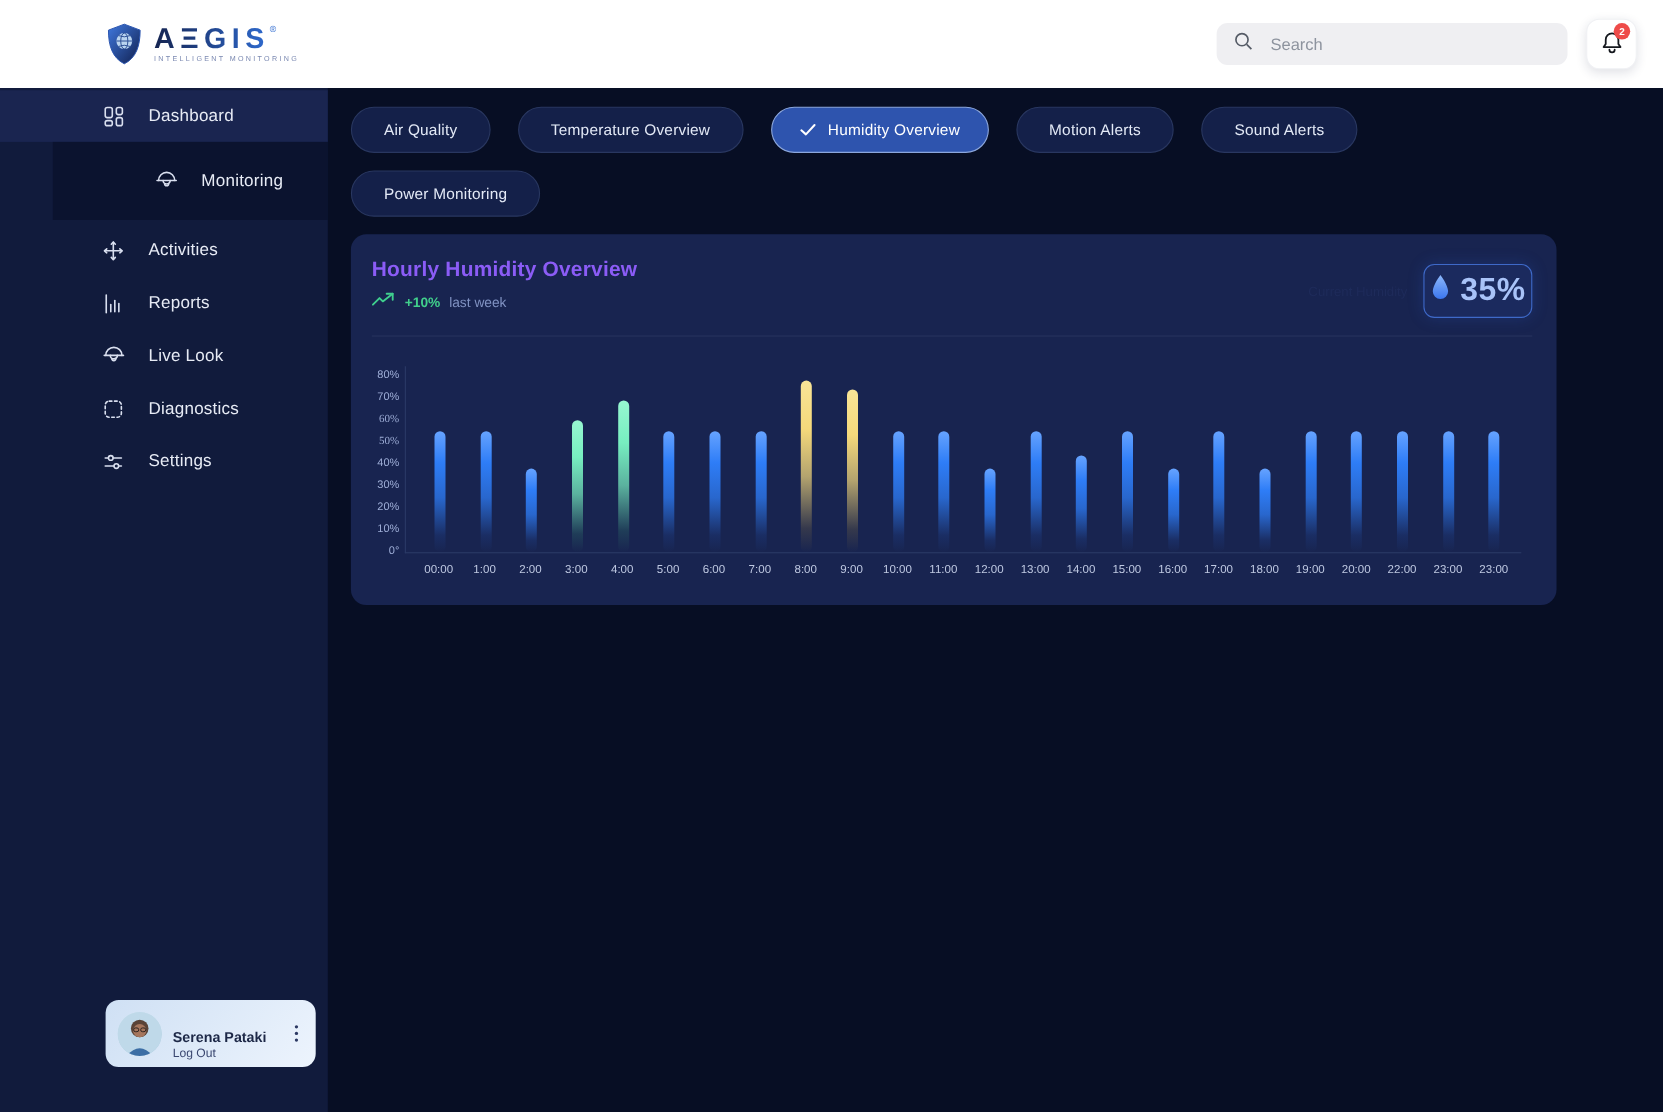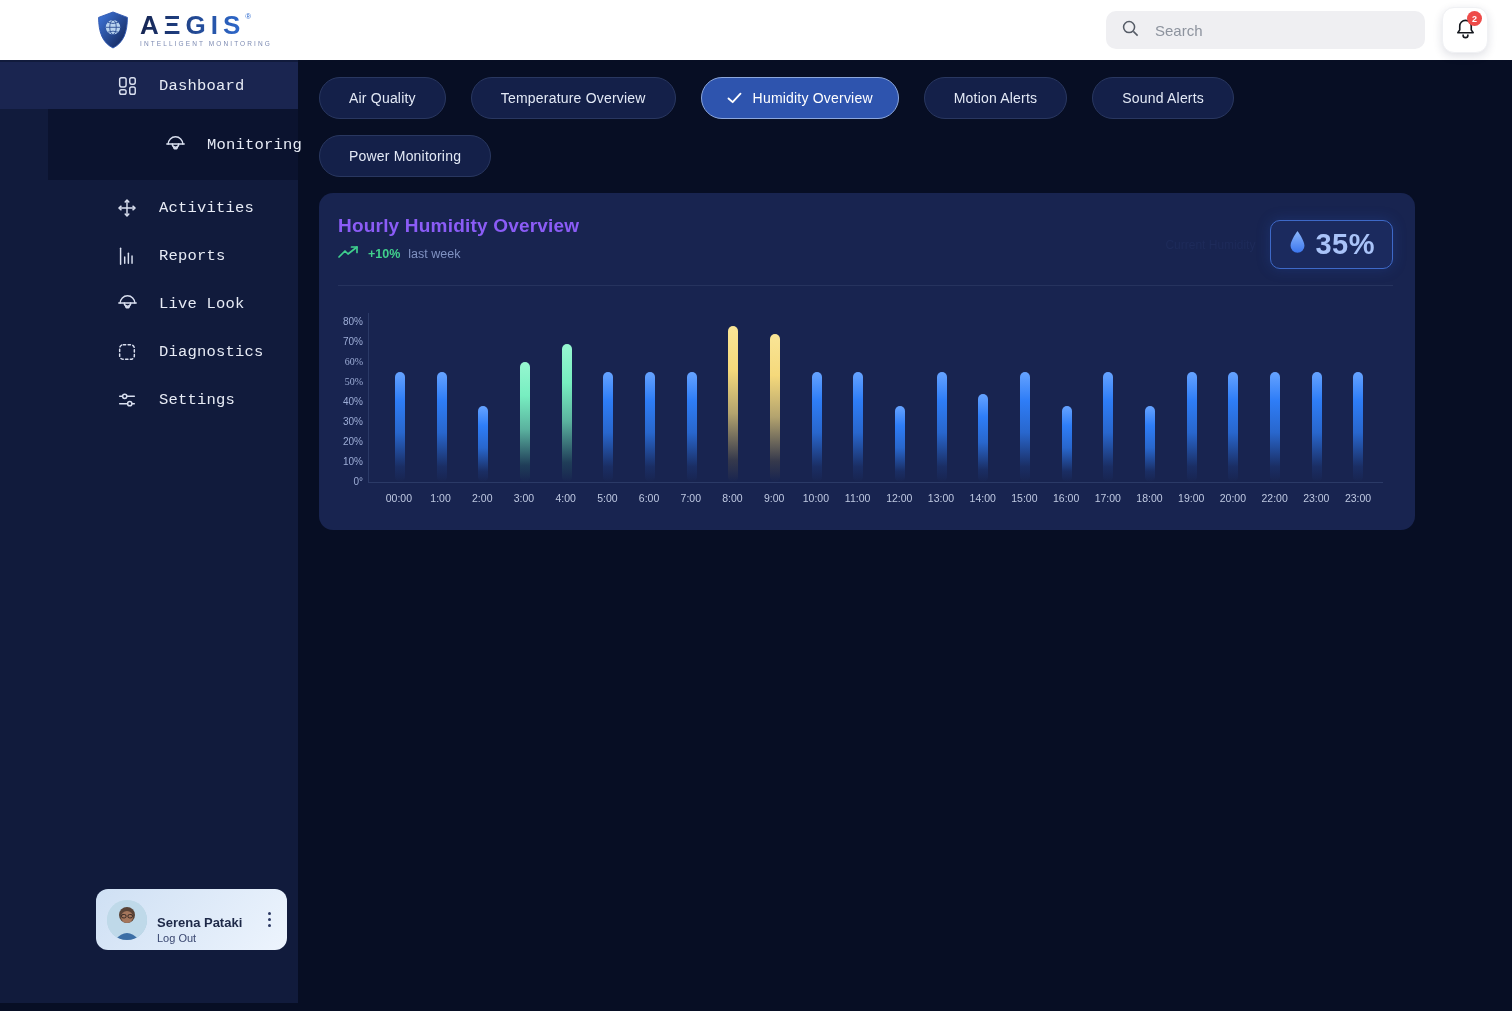--- a/index.html
+++ b/index.html
@@ -6,21 +6,21 @@
   html,body { margin:0; padding:0; }
   body {
     width:1512px; height:1011px; overflow:hidden;
     background:#070e24;
     font-family:"Liberation Sans", sans-serif;
     position:relative;
   }
 
   
   .topbar {
-    height:60px; background:#ffffff;
+    height:80px; background:#ffffff;
     display:flex; align-items:center; justify-content:space-between;
     padding:0 24px 0 95px;
   }
   .brand { display:flex; align-items:center; gap:9px; }
   .brand-shield { display:flex; }
   .brand-text { display:flex; flex-direction:column; line-height:1; }
   .brand-row { display:flex; align-items:flex-start; }
   .brand-name {
     font-size:26px; font-weight:700; letter-spacing:5px;
     background:linear-gradient(90deg,#152451,#2f6bd0);
@@ -53,21 +53,21 @@
     display:flex; align-items:center; justify-content:center; padding:0 3px;
   }
 
   
   .shell { display:flex; height:943px; }
 
   
   .sidebar { width:298px; background:#111b3c; position:relative; flex-shrink:0; padding-top:2px; }
   .side-item {
     display:flex; align-items:center; gap:20px;
-    padding-left:116px; height:48px; cursor:pointer; color:#e7ebf5;font-family:Liberation Mono, monospace;
+    padding-left:92px; height:48px; cursor:pointer; color:#e7ebf5;
   }
   .side-item.highlight { background:#1a2550; height:47px; }
   .side-item.active { background:#0b132f; height:71px; margin-bottom:4px;margin-left:48px; }
   .side-icon { width:23px; display:flex; color:#d9dfef; flex-shrink:0; }
   .side-label { font-size:15.5px; letter-spacing:.2px; }
 
   .user-card {
     position:absolute; left:96px; bottom:53px; width:191px; height:61px;
     border-radius:12px; background:linear-gradient(130deg,#cfe0f4,#edf4fd);
     display:flex; align-items:center; gap:10px; padding:0 11px; cursor:pointer;
@@ -102,21 +102,21 @@
   .card-header { display:flex; justify-content:space-between; align-items:flex-start; }
   .card-title { font-size:19px; font-weight:700; color:#8b5cf6; letter-spacing:.2px; }
   .trend { display:flex; align-items:center; gap:8px; margin-top:8px; }
   .trend-delta { color:#41d08c; font-size:12.5px; font-weight:600; }
   .trend-period { color:#8092c2; font-size:12.5px; }
   .header-right { display:flex; align-items:center; gap:15px; margin-top:5px; }
   .faint-label { color:#1e2b5a; font-size:12px; }
   .badge {
     display:flex; align-items:center; gap:8px;
     background:#1b2a5e; border:1.5px solid #3e69c8; border-radius:10px;
-    padding:7px 17px; box-shadow:0 0 14px rgba(45,90,200,.25);text-align:center;
+    padding:7px 5px; box-shadow:0 0 14px rgba(45,90,200,.25);text-align:center;
   }
   .badge-value { font-size:29px; font-weight:800; color:#a9c3f8; letter-spacing:.5px; }
   .divider { height:1px; background:#26335e; margin-top:16px; }
 
   
   .chart { display:flex; margin-top:27px; padding-right:10px; }
   .yaxis { width:30px; position:relative; height:170px; flex-shrink:0; }
   .ytick { position:absolute; right:5px; font-size:10px; color:#9dadd6; white-space:nowrap; }
   .plot-area { flex:1; }
   .plot {

